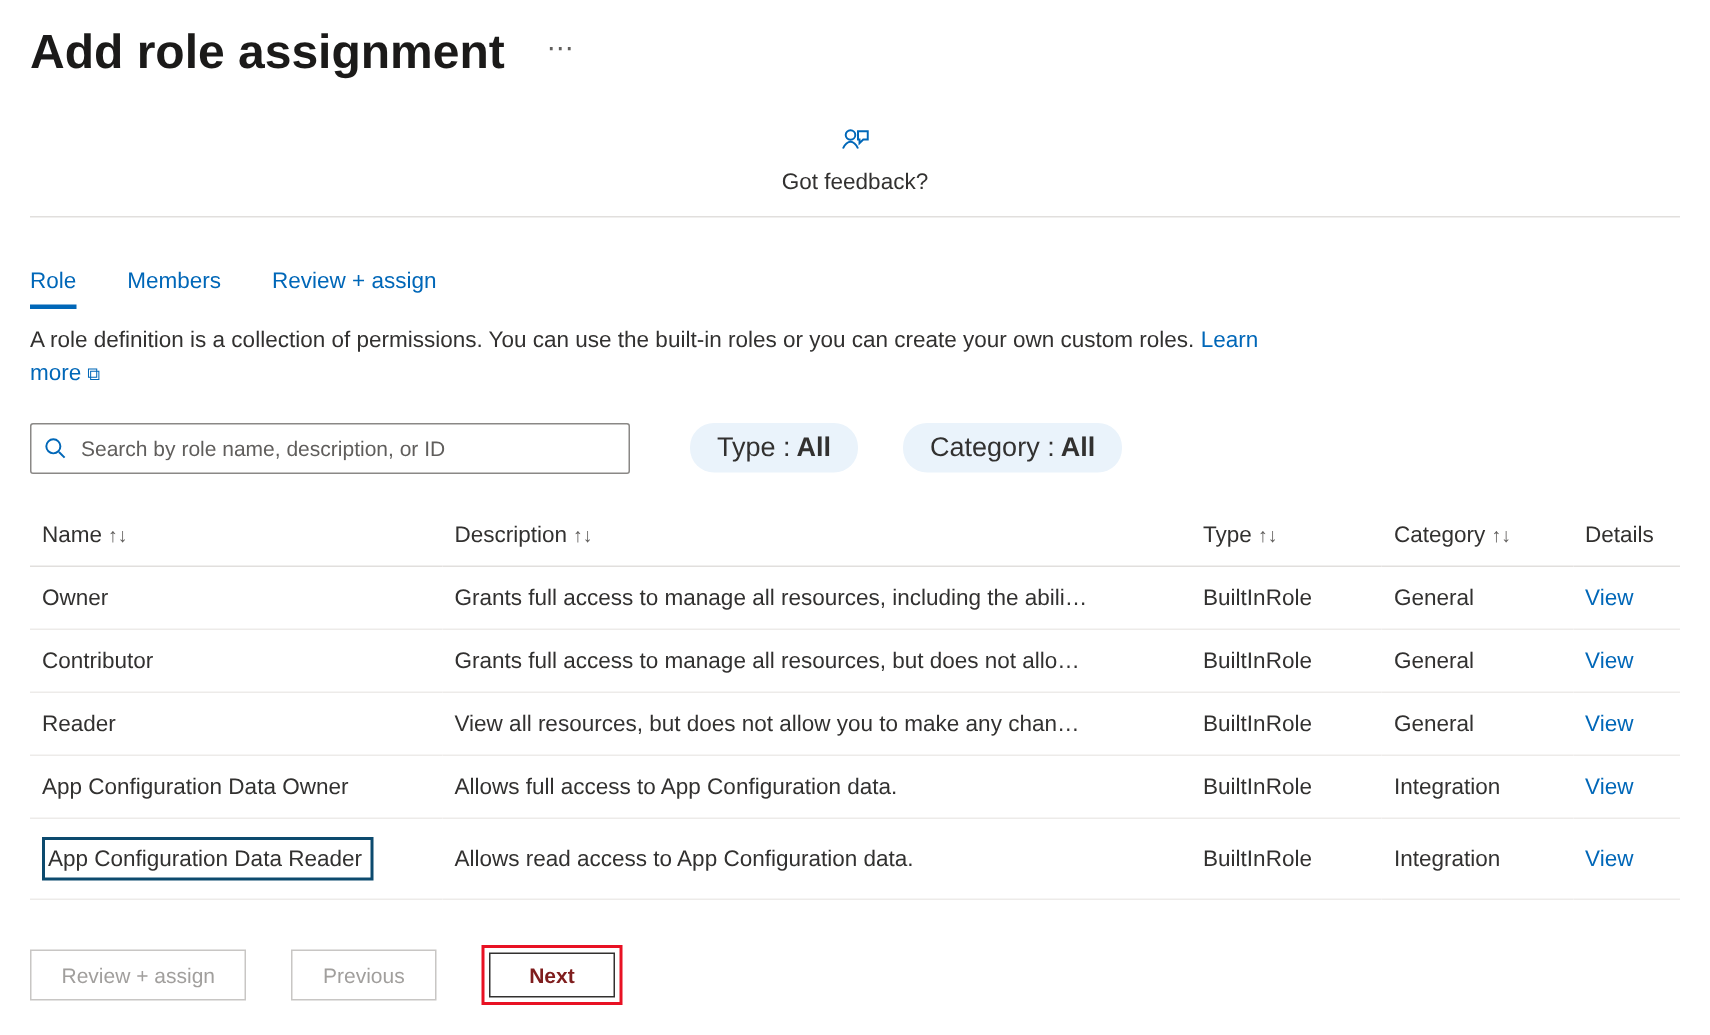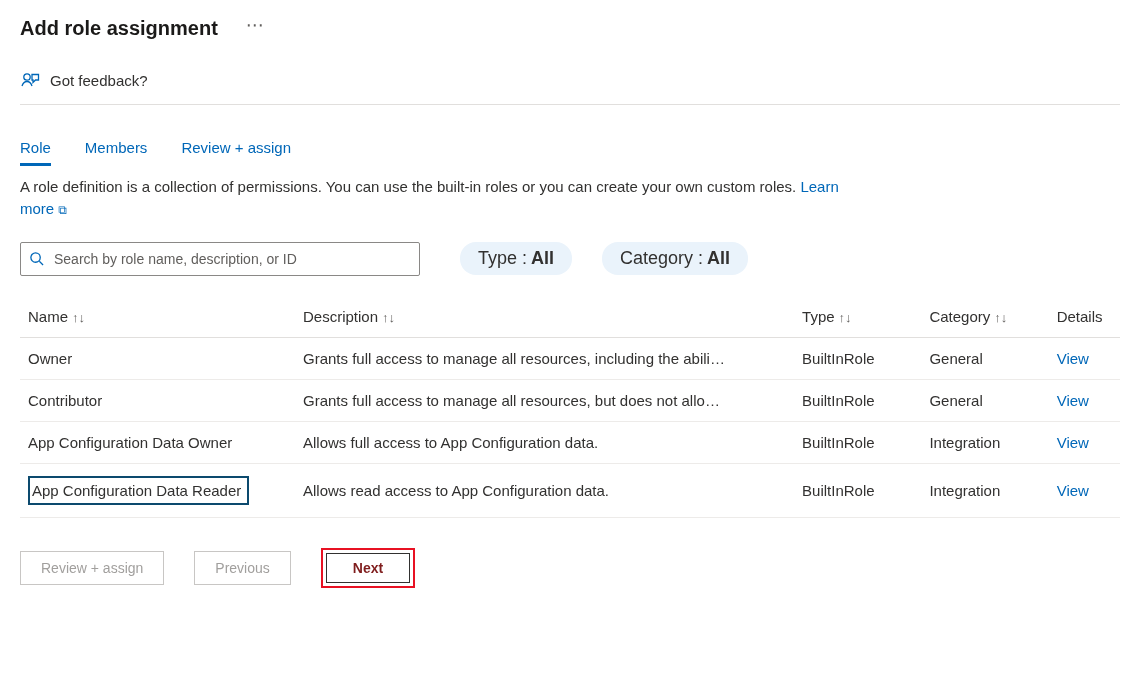--- a/index.html
+++ b/index.html
@@ -6,23 +6,23 @@
   body {
     margin: 0;
     font-family: "Segoe UI", -apple-system, Arial, sans-serif;
     font-size: 14px;
     color: #323130;
     background: #fff;
     width: 1140px;
     padding: 10px 20px 20px 20px;
   }
   .title-row { display: flex; align-items: center; gap: 28px; padding: 6px 0 18px 0; }
-  .page-title { font-size: 20px; font-weight: 600; color: #1b1a19; }
+  .page-title { font-size: 32px; font-weight: 600; color: #1b1a19; }
   .more-dots { font-size: 18px; color: #605e5c; letter-spacing: 1px; cursor: pointer; line-height: 1; padding-bottom:6px;}
-  .feedback-bar { padding: 12px 0 14px 0; border-bottom: 1px solid #e1dfdd; display: flex; align-items: center; gap: 10px; color: #323130; font-size: 15px; cursor: pointer; }
+  .feedback-bar { padding: 12px 0 14px 0; border-bottom: 1px solid #e1dfdd; display: flex; align-items: center; gap: 10px; color: #323130; font-size: 15px; cursor: pointer; flex-direction: column; }
   .feedback-icon svg { display:block; }
   .tabs { display: flex; gap: 34px; margin: 28px 0 12px 0; border-bottom: none; }
   .tab { color: #0067b8; font-size: 15px; padding: 6px 0; cursor: pointer; position: relative; }
   .tab.active { font-weight: 400; }
   .tab.active::after { content: ""; position: absolute; left: 0; right: 0; bottom: -4px; height: 3px; background: #0067b8; }
   .desc-text { margin: 14px 0 18px 0; font-size: 15px; color: #323130; max-width: 830px; line-height: 1.45; }
   .link { color: #0067b8; cursor: pointer; }
   .ext-icon { font-size: 12px; margin-left: 4px; color: #0067b8; }
   .filter-row { display: flex; align-items: flex-start; gap: 40px; margin-top: 22px; }
   .search-box { display: flex; align-items: center; width: 400px; height: 34px; border: 1px solid #8a8886; border-radius: 2px; padding: 0 8px; gap: 8px; }
@@ -127,20 +127,27 @@
         <td><span class="view-link">View</span></td>
       </tr>
       <tr>
         <td>Contributor</td>
         <td class="desc-cell">Grants full access to manage all resources, but does not allo…</td>
         <td>BuiltInRole</td>
         <td>General</td>
         <td><span class="view-link">View</span></td>
       </tr>
       <tr>
+        <td>Reader</td>
+        <td class="desc-cell">View all resources, but does not allow you to make any chan…</td>
+        <td>BuiltInRole</td>
+        <td>General</td>
+        <td><span class="view-link">View</span></td>
+      </tr>
+      <tr>
         <td>App Configuration Data Owner</td>
         <td class="desc-cell">Allows full access to App Configuration data.</td>
         <td>BuiltInRole</td>
         <td>Integration</td>
         <td><span class="view-link">View</span></td>
       </tr>
       <tr>
         <td><span class="highlight-red">App Configuration Data Reader</span></td>
         <td class="desc-cell">Allows read access to App Configuration data.</td>
         <td>BuiltInRole</td>

